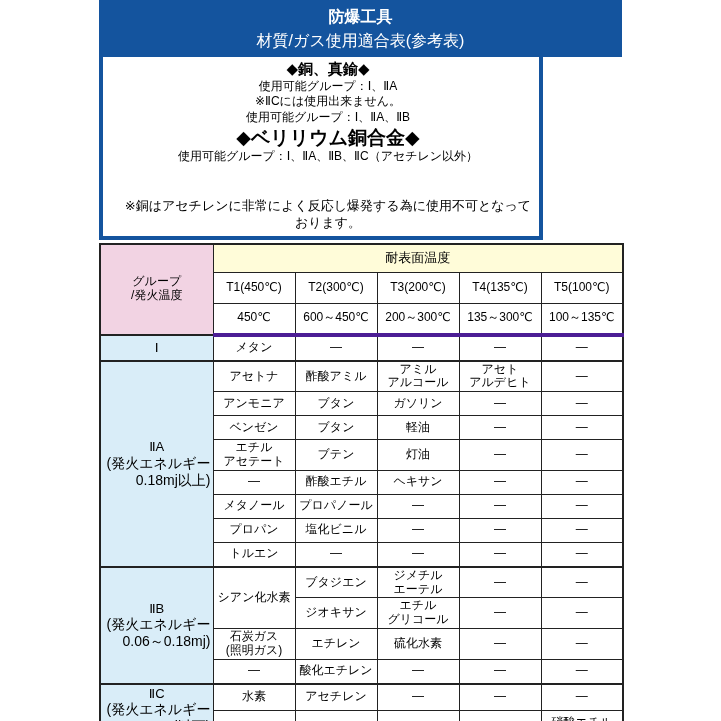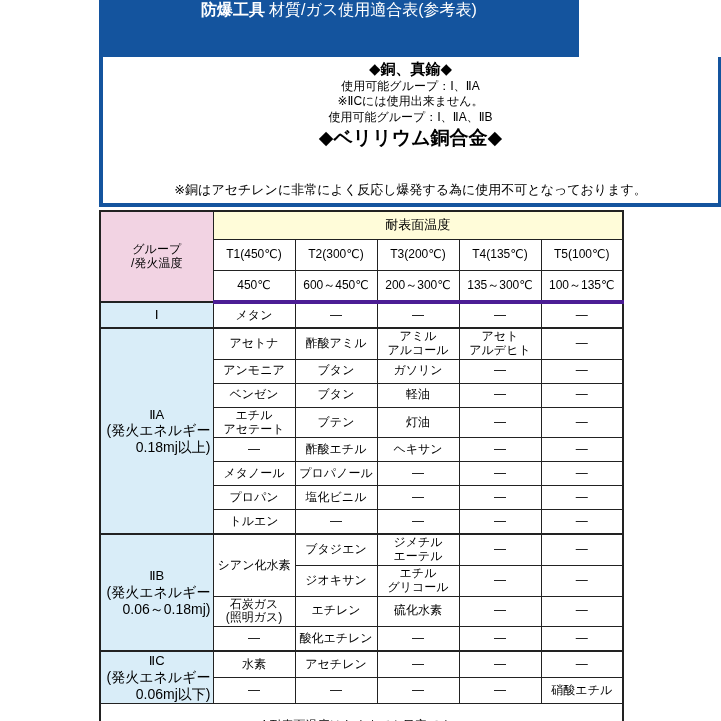--- a/index.html
+++ b/index.html
@@ -7,32 +7,32 @@
     width:721px;height:721px;
     font-family:"Liberation Sans","DejaVu Sans",sans-serif;
     color:#000;
     -webkit-font-smoothing:antialiased;
   }
   .page{position:relative;width:721px;height:721px;background:#fff;overflow:hidden;}
   .content{position:absolute;left:99px;top:0;width:523px;}
 
   
   .banner{
-    box-sizing:border-box;width:480px;height:57px;
+    box-sizing:border-box;width:523px;height:57px;
     background:#14549e;color:#fff;text-align:center;
-    display:flex;flex-direction:row;justify-content:center;gap:4px;
+    display:flex;flex-direction:column;justify-content:center;gap:4px;
   }
   .banner .t1{font-size:16px;font-weight:bold;line-height:1.2;}
   .banner .t2{font-size:16px;font-weight:normal;line-height:1.2;}
 
   
   .info-box{
-    box-sizing:border-box;width:623px;
+    box-sizing:border-box;width:444px;
     border-left:4px solid #14549e;border-right:4px solid #14549e;border-bottom:4px solid #14549e;
-    background:#fff;text-align:center;padding:3px 2px 4px 2px;
+    background:#fff;text-align:center;padding:3px 2px 4px 16px;
   }
   .info-box .h1{font-size:15px;font-weight:bold;line-height:1.25;}
   .info-box .h2{font-size:17px;font-weight:bold;line-height:1.25;}
   .info-box .h3{font-size:19px;font-weight:bold;line-height:1.25;}
   .info-box .ln{font-size:12px;line-height:1.3;}
   .info-box .note{font-size:13px;line-height:1.3;margin-top:33px;}
 
   
   table.gas{
     border-collapse:collapse;table-layout:fixed;
@@ -76,20 +76,21 @@
       <div class="t1">防爆工具</div>
       <div class="t2">材質/ガス使用適合表(参考表)</div>
     </div>
 
     <div class="info-box">
       <div class="h1">◆銅、真鍮◆</div>
       <div class="ln">使用可能グループ：Ⅰ、ⅡA</div>
       <div class="ln">※ⅡCには使用出来ません。</div>
       <div class="ln">使用可能グループ：Ⅰ、ⅡA、ⅡB</div>
       <div class="h3">◆ベリリウム銅合金◆</div>
+      <div class="ln">使用可能グループ：Ⅰ、ⅡA、ⅡB、ⅡC（アセチレン以外）</div>
       <div class="note">※銅はアセチレンに非常によく反応し爆発する為に使用不可となっております。</div>
     </div>
 
     <table class="gas">
       <colgroup>
         <col class="c-group">
           <col class="c-temp">
           <col class="c-temp">
           <col class="c-temp">
           <col class="c-temp">

